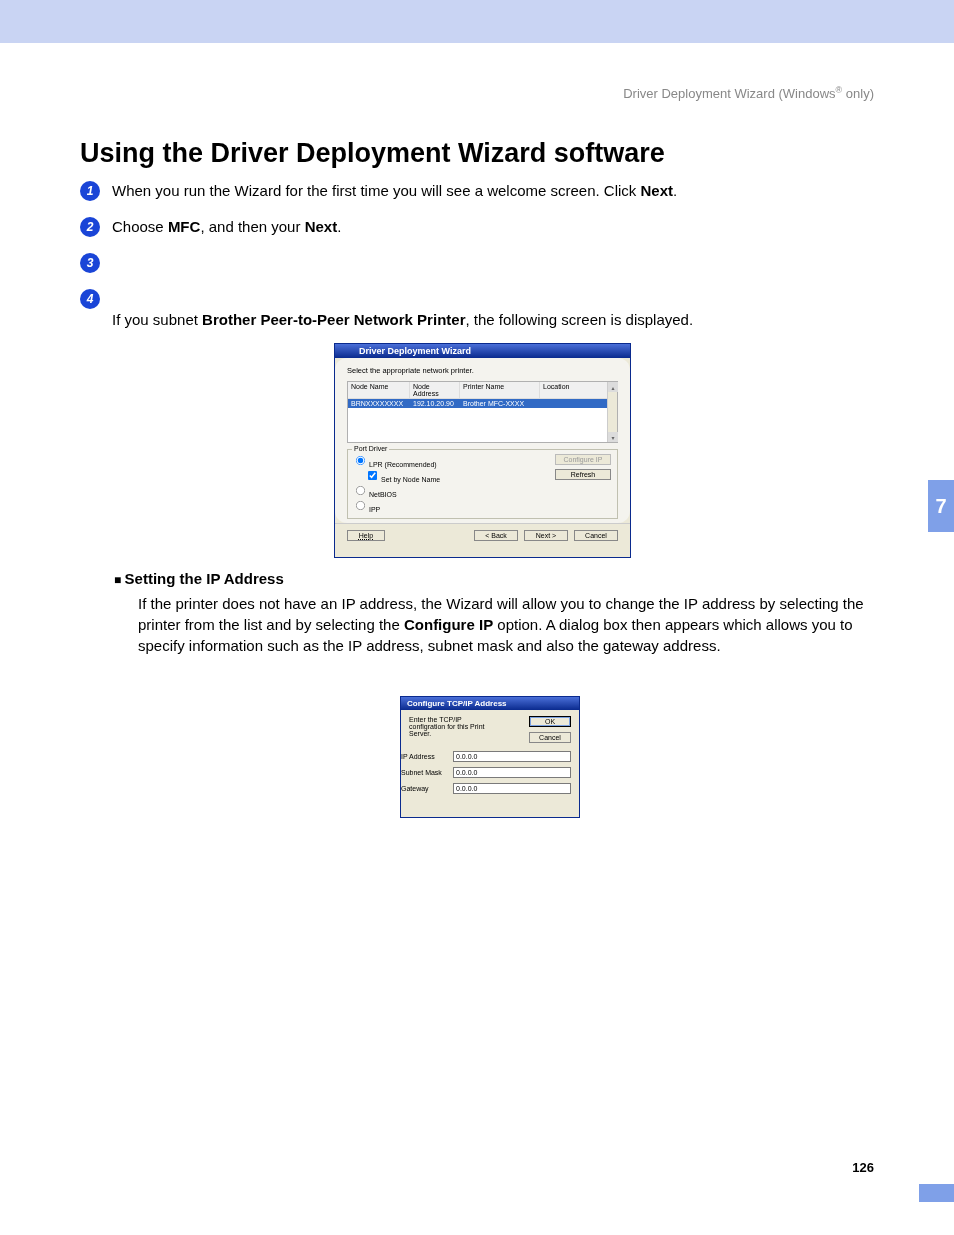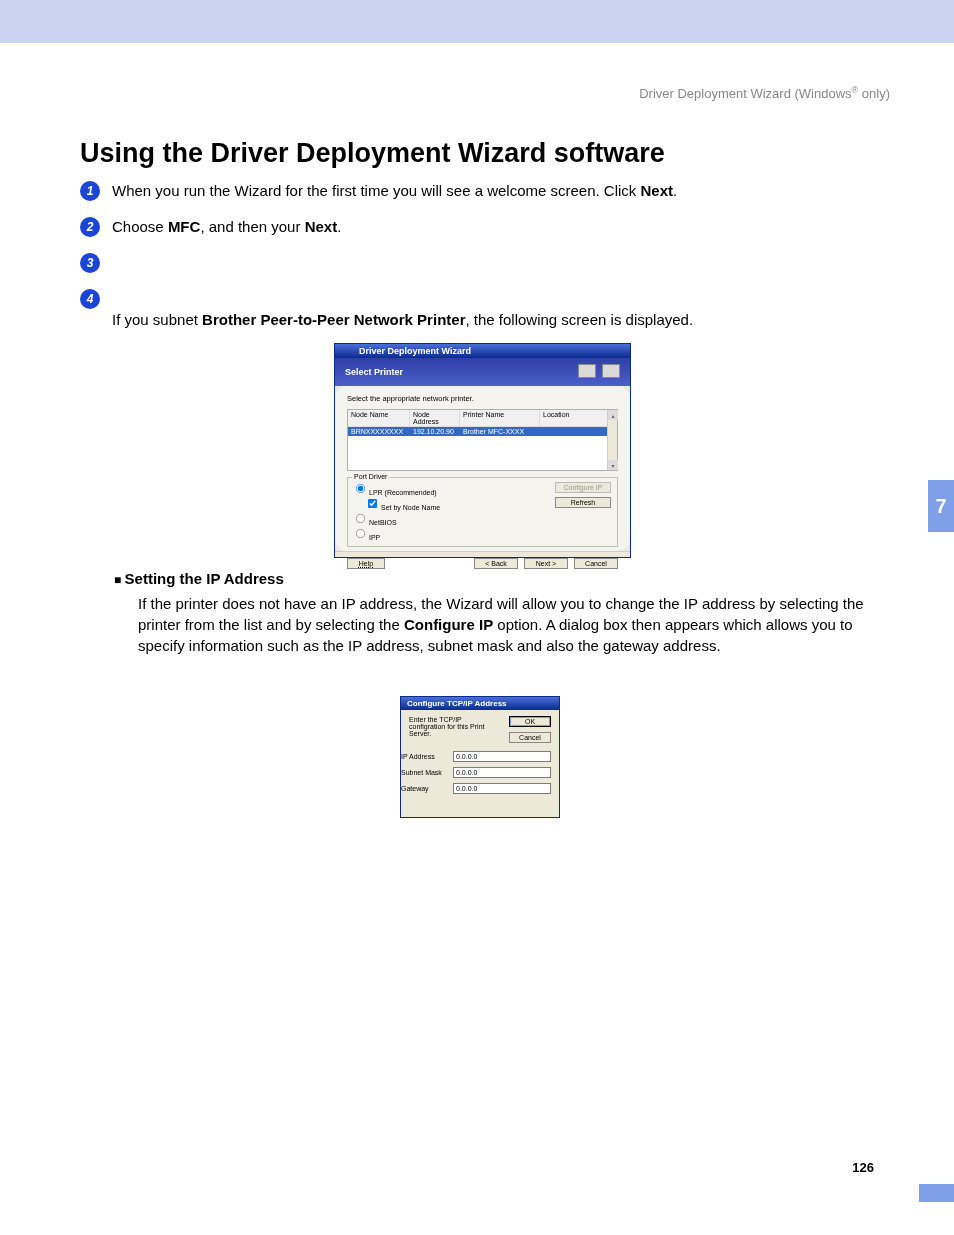--- a/index.html
+++ b/index.html
@@ -9,21 +9,21 @@
     width: 954px;
     height: 1235px;
     position: relative;
     color: #000;
     font-size: 15px;
   }
   .top-band { width: 100%; height: 43px; background: #c9d4f3; }
   .header-text {
     position: absolute;
     top: 85px;
-    right: 64px;
+    right: 80px;
     font-size: 13px;
     color: #888;
   }
   .header-text sup { font-size: 9px; }
   .page-title {
     position: absolute;
     top: 138px;
     left: 80px;
     font-size: 27px;
     font-weight: bold;
@@ -132,21 +132,21 @@
     left: 114px;
     width: 760px;
   }
   .sub-heading { font-weight: bold; font-size: 15px; margin-bottom: 6px; }
   .sub-heading::before { content: "■ "; font-size: 12px; }
   .sub-body { margin-left: 24px; line-height: 1.4; }
   .ip-dialog {
     position: absolute;
     top: 696px;
     left: 400px;
-    width: 160px;
+    width: 180px;
     height: 122px;
     border: 1px solid #0a2a8e;
     background: #ece9d8;
     font-family: Tahoma, sans-serif;
     font-size: 7.5px;
   }
   .ip-title {
     background: linear-gradient(#4a6fd8, #0a2a8e);
     color: #fff;
     padding: 2px 6px;
@@ -227,27 +227,20 @@
     <div class="step-num">4</div>
     <div class="step-text">
       <br>
       <span>If you subnet </span><b>Brother Peer-to-Peer Network Printer</b><span>, the following screen is displayed.</span>
     </div>
   </div>
 </div>
 
 <div class="wizard-dialog">
   <div class="wizard-title">Driver Deployment Wizard</div>
-  <div class="wizard-sub">
-    <span>Select Printer</span>
-    <span>
-      <span class="printer-icon"></span>
-      <span class="printer-icon"></span>
-    </span>
-  </div>
   <div class="wizard-body">
     <div class="select-hint">Select the appropriate network printer.</div>
     <div class="printer-list">
       <div class="printer-head">
         <div class="col-node">Node Name</div>
         <div class="col-addr">Node Address</div>
         <div class="col-pname">Printer Name</div>
         <div class="col-loc">Location</div>
       </div>
       <div class="printer-row">

